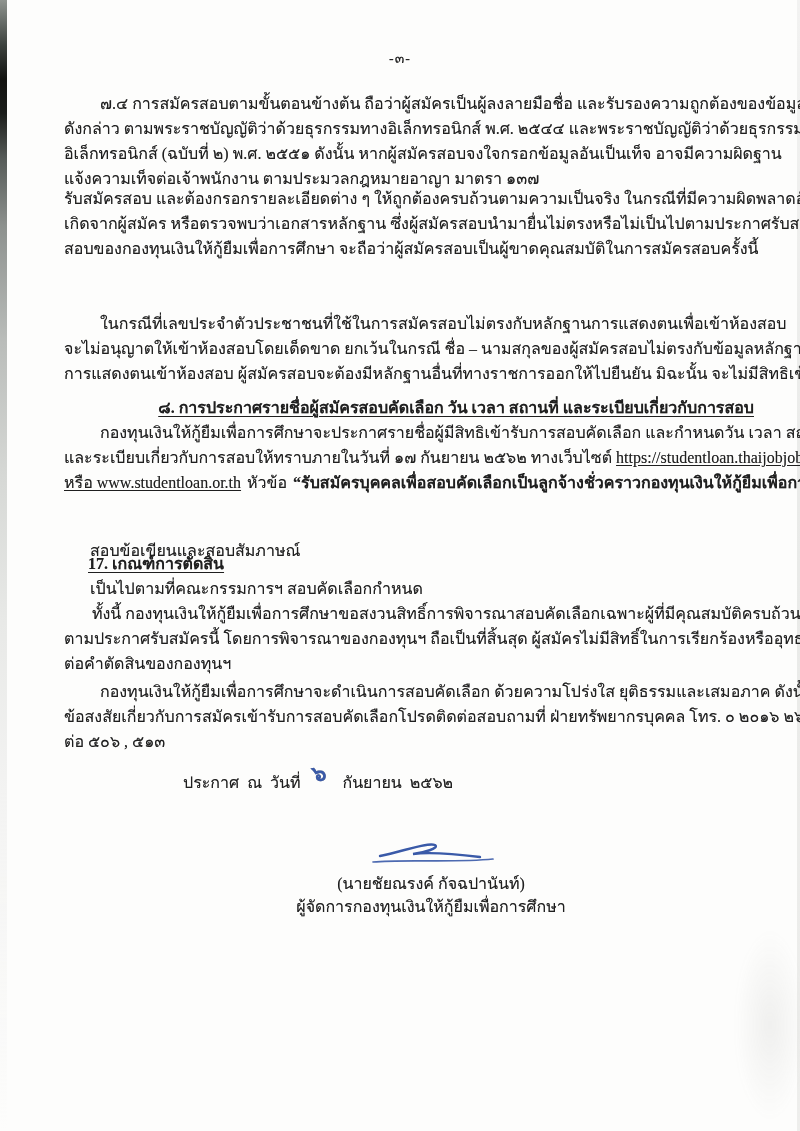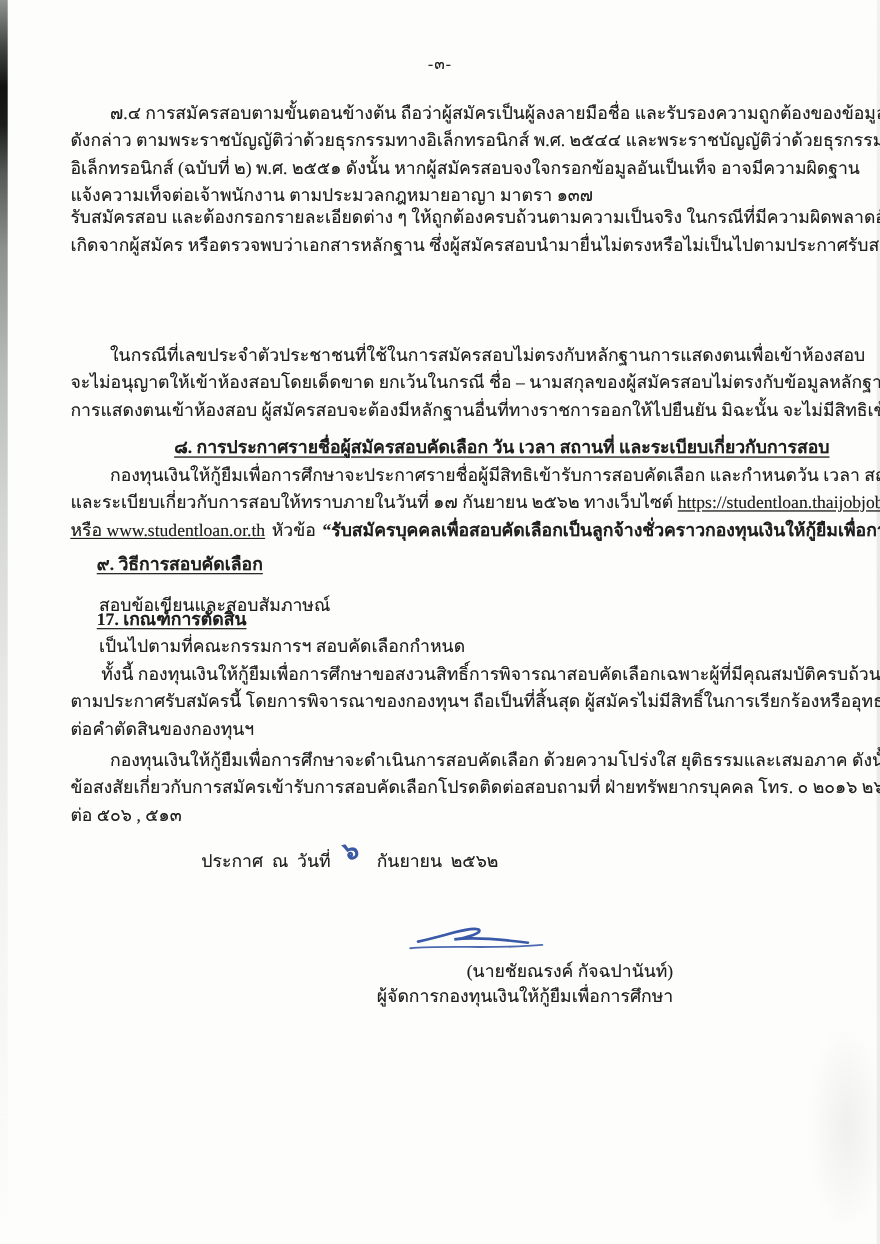--- a/index.html
+++ b/index.html
@@ -63,21 +63,21 @@
     font-size:16px; word-spacing:4px; white-space:nowrap;
   }
   .hand-day {
     display:inline-block; color:var(--ink);
     font-size:22px; font-weight:600;
     transform:translateY(-7px) rotate(-10deg);
     margin:0 16px 0 12px;
   }
   .sig-wrap { position:absolute; left:366px; top:836px; color:var(--ink); }
   .sig-id { position:absolute; left:250px; top:872px; width:362px; text-align:center; }
-  .sig-id .line { height:23px; line-height:23px;text-align:right; }
+  .sig-id .line { height:23px; line-height:23px; }
 </style>
 </head>
 <body>
 
 <div class="page">
 
   <div class="edge-left"></div>
   <div class="edge-right"></div>
   <div class="smudge" style="left:735px; top:930px; width:70px; height:190px;"></div>
 
@@ -86,40 +86,38 @@
   <div class="block txt" style="top:91px;">
     <div class="line indent">๗.๔ การสมัครสอบตามขั้นตอนข้างต้น ถือว่าผู้สมัครเป็นผู้ลงลายมือชื่อ และรับรองความถูกต้องของข้อมูล</div>
     <div class="line">ดังกล่าว ตามพระราชบัญญัติว่าด้วยธุรกรรมทางอิเล็กทรอนิกส์ พ.ศ. ๒๕๔๔ และพระราชบัญญัติว่าด้วยธุรกรรมทาง</div>
     <div class="line">อิเล็กทรอนิกส์ (ฉบับที่ ๒) พ.ศ. ๒๕๕๑ ดังนั้น หากผู้สมัครสอบจงใจกรอกข้อมูลอันเป็นเท็จ อาจมีความผิดฐาน</div>
     <div class="line">แจ้งความเท็จต่อเจ้าพนักงาน ตามประมวลกฎหมายอาญา มาตรา ๑๓๗</div>
   </div>
 
   <div class="block txt" style="top:186px;">
     <div class="line">รับสมัครสอบ และต้องกรอกรายละเอียดต่าง ๆ ให้ถูกต้องครบถ้วนตามความเป็นจริง ในกรณีที่มีความผิดพลาดอัน</div>
     <div class="line">เกิดจากผู้สมัคร หรือตรวจพบว่าเอกสารหลักฐาน ซึ่งผู้สมัครสอบนำมายื่นไม่ตรงหรือไม่เป็นไปตามประกาศรับสมัคร</div>
+    <div class="line">สอบของกองทุนเงินให้กู้ยืมเพื่อการศึกษา จะถือว่าผู้สมัครสอบเป็นผู้ขาดคุณสมบัติในการสมัครสอบครั้งนี้</div>
   </div>
 
   <div class="block txt" style="top:311px;">
     <div class="line indent">ในกรณีที่เลขประจำตัวประชาชนที่ใช้ในการสมัครสอบไม่ตรงกับหลักฐานการแสดงตนเพื่อเข้าห้องสอบ</div>
     <div class="line">จะไม่อนุญาตให้เข้าห้องสอบโดยเด็ดขาด ยกเว้นในกรณี ชื่อ – นามสกุลของผู้สมัครสอบไม่ตรงกับข้อมูลหลักฐาน</div>
     <div class="line">การแสดงตนเข้าห้องสอบ ผู้สมัครสอบจะต้องมีหลักฐานอื่นที่ทางราชการออกให้ไปยืนยัน มิฉะนั้น จะไม่มีสิทธิเข้าห้องสอบ</div>
   </div>
 
   <div class="block txt" style="top:395px;text-align:right;">
     <div class="line heading">๘. การประกาศรายชื่อผู้สมัครสอบคัดเลือก วัน เวลา สถานที่ และระเบียบเกี่ยวกับการสอบ</div>
   </div>
   <div class="block txt" style="top:420px;">
     <div class="line indent">กองทุนเงินให้กู้ยืมเพื่อการศึกษาจะประกาศรายชื่อผู้มีสิทธิเข้ารับการสอบคัดเลือก และกำหนดวัน เวลา สถานที่สอบ</div>
     <div class="line"><span>และระเบียบเกี่ยวกับการสอบให้ทราบภายในวันที่ ๑๗ กันยายน ๒๕๖๒ ทางเว็บไซต์ </span><span class="u">https://studentloan.thaijobjob.com</span></div>
     <div class="line"><span class="u">หรือ www.studentloan.or.th</span><span class="mid">หัวข้อ</span><span class="b">“รับสมัครบุคคลเพื่อสอบคัดเลือกเป็นลูกจ้างชั่วคราวกองทุนเงินให้กู้ยืมเพื่อการศึกษา”</span></div>
   </div>
 
-  <div class="block txt" style="top:501px;">
-    <div class="line heading">๙. วิธีการสอบคัดเลือก</div>
-  </div>
   <div class="block txt" style="top:538px;">
     <div class="line sub">สอบข้อเขียนและสอบสัมภาษณ์</div>
   </div>
 
   <div class="block txt" style="top:551px;">
     <div class="line heading">17. เกณฑ์การตัดสิน</div>
   </div>
   <div class="block txt" style="top:576px;">
     <div class="line sub">เป็นไปตามที่คณะกรรมการฯ สอบคัดเลือกกำหนด</div>
   </div>

